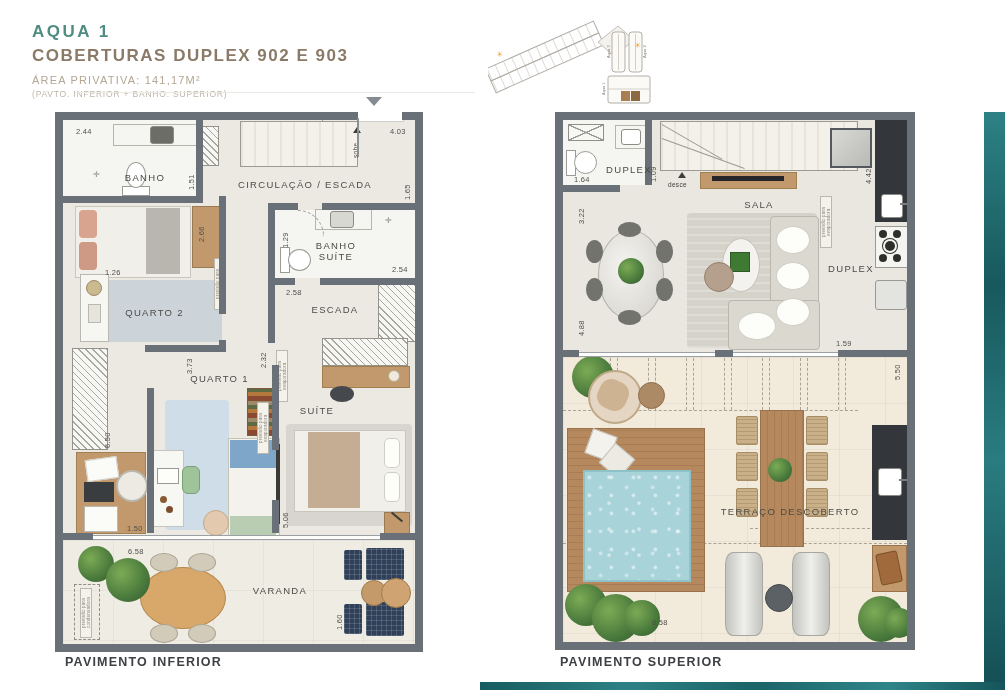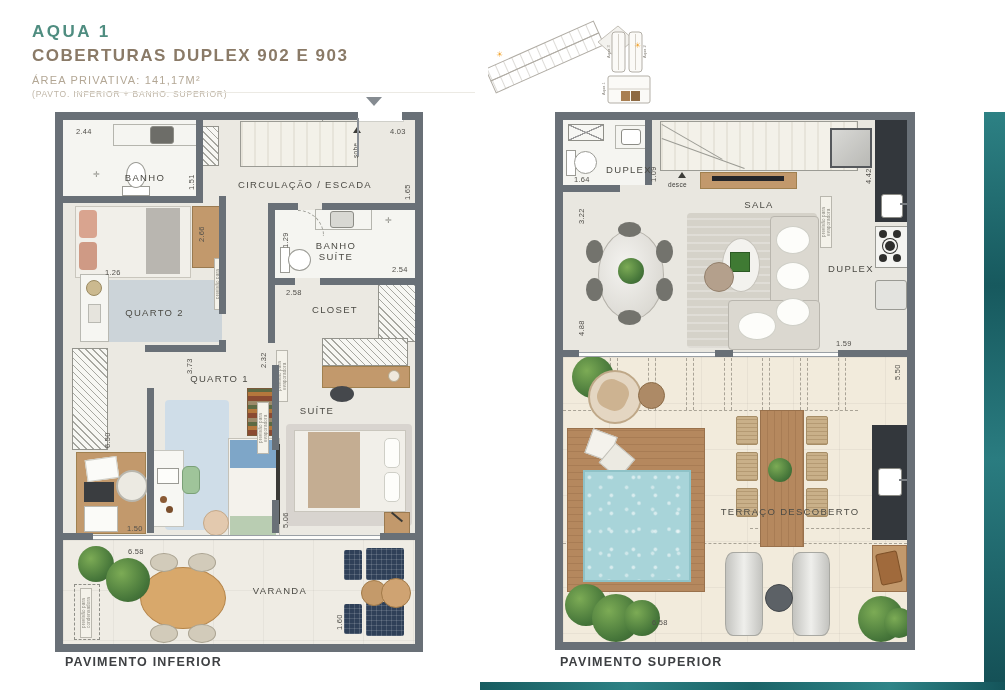--- a/index.html
+++ b/index.html
@@ -227,21 +227,21 @@
   <div class="wall" style="left:63px;top:533px;width:30px;height:7px;"></div>
   <div class="wall" style="left:380px;top:533px;width:35px;height:7px;"></div>
   <div class="glass" style="left:93px;top:535px;width:287px;"></div>
   <div class="abs" style="left:358px;top:112px;width:44px;height:8px;background:#ffffff;"></div>
   <div class="abs" style="left:357px;top:118px;width:2px;height:38px;background:#8b9096;"></div>
 
   <div class="rlabel" style="left:105px;top:172px;width:80px;">BANHO</div>
   <div class="rlabel" style="left:230px;top:179px;width:150px;">CIRCULAÇÃO / ESCADA</div>
   <div class="rlabel wrap" style="left:306px;top:241px;width:60px;">BANHO SUÍTE</div>
   <div class="rlabel" style="left:112px;top:307px;width:85px;">QUARTO 2</div>
-  <div class="rlabel" style="left:300px;top:304px;width:70px;">CLOSET</div>
+  <div class="rlabel" style="left:300px;top:304px;width:70px;">ESCADA</div>
   <div class="rlabel" style="left:182px;top:373px;width:75px;">QUARTO 1</div>
   <div class="rlabel" style="left:292px;top:405px;width:50px;">SUÍTE</div>
   <div class="rlabel" style="left:242px;top:585px;width:76px;">VARANDA</div>
 
   <div class="dim" style="left:76px;top:127px;">2.44</div>
   <div class="dim v" style="left:187px;top:170px;height:20px;">1.51</div>
   <div class="dim" style="left:390px;top:127px;">4.03</div>
   <div class="dim v" style="left:403px;top:180px;height:20px;">1.65</div>
   <div class="dim v" style="left:197px;top:222px;height:20px;">2.66</div>
   <div class="dim" style="left:105px;top:268px;">1.26</div>

